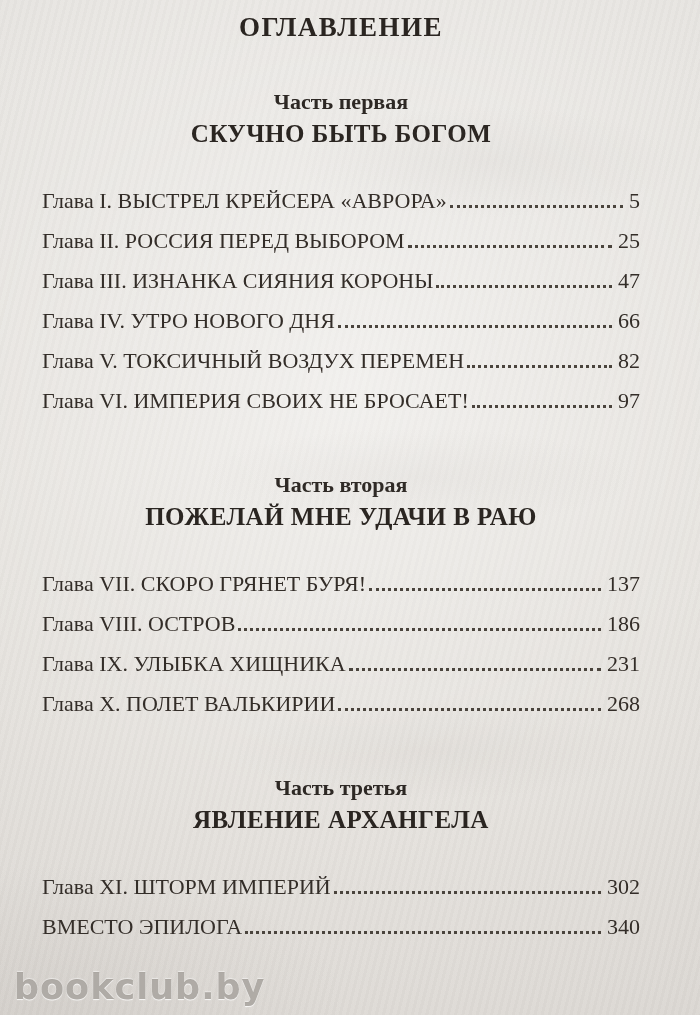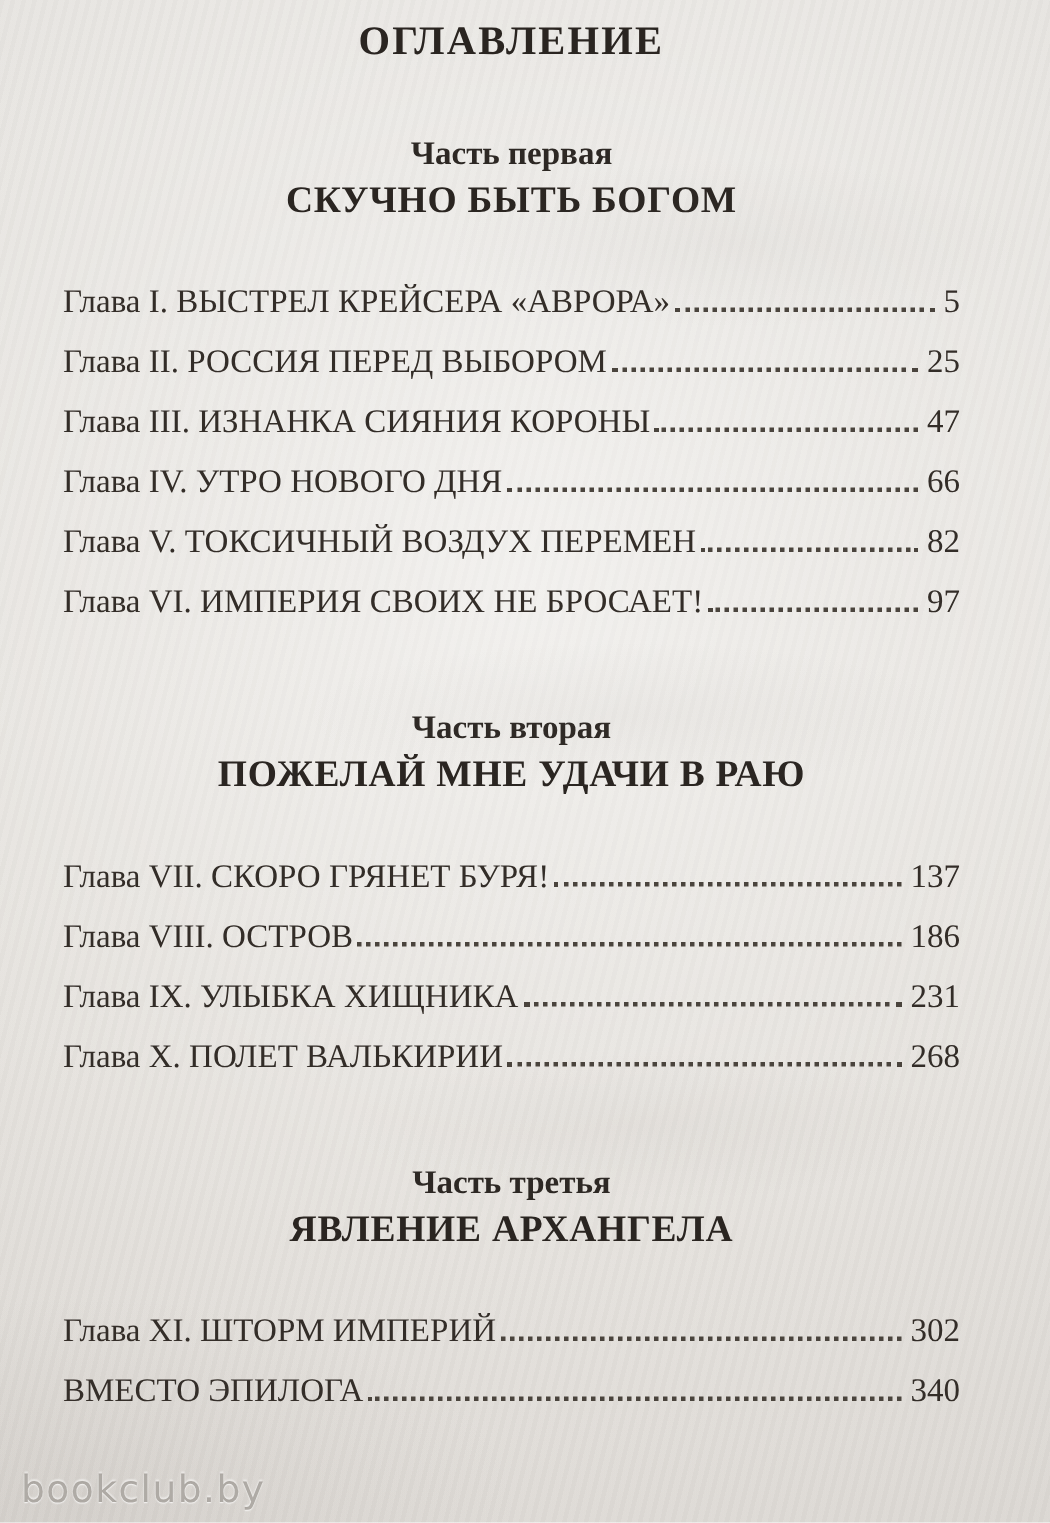--- a/index.html
+++ b/index.html
@@ -67,22 +67,22 @@
     flex: 1 1 auto;
     min-width: 18px;
     border-bottom: 3px dotted #4a443d;
     margin: 0 2px 6px 3px;
   }
   .entry-page { flex: 0 0 auto; padding-left: 4px; }
   .watermark {
     position: absolute;
     left: 14px; bottom: 8px;
     font-family: "DejaVu Sans", sans-serif;
-    font-size: 25px;
-    font-weight: 400;
+    font-size: 35px;
+    font-weight: 700;
     letter-spacing: 1px;
     color: rgba(150, 144, 138, 0.75);
     text-shadow: 0 1px 1px rgba(255,255,255,0.85), 0 -1px 1px rgba(255,255,255,0.5);
   }
 </style>
 </head>
 <body>
 
 <div class="page">
   <h1 class="toc-title">ОГЛАВЛЕНИЕ</h1>

